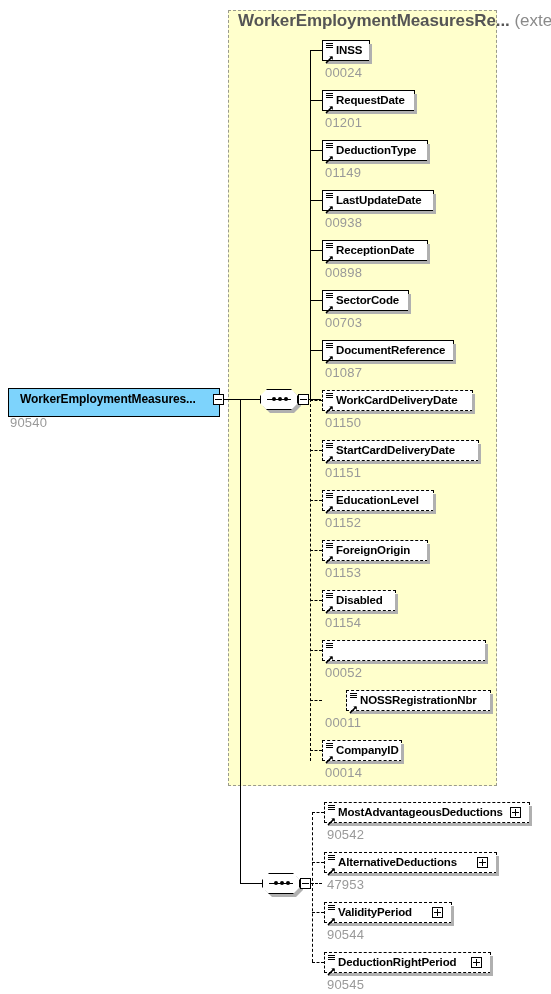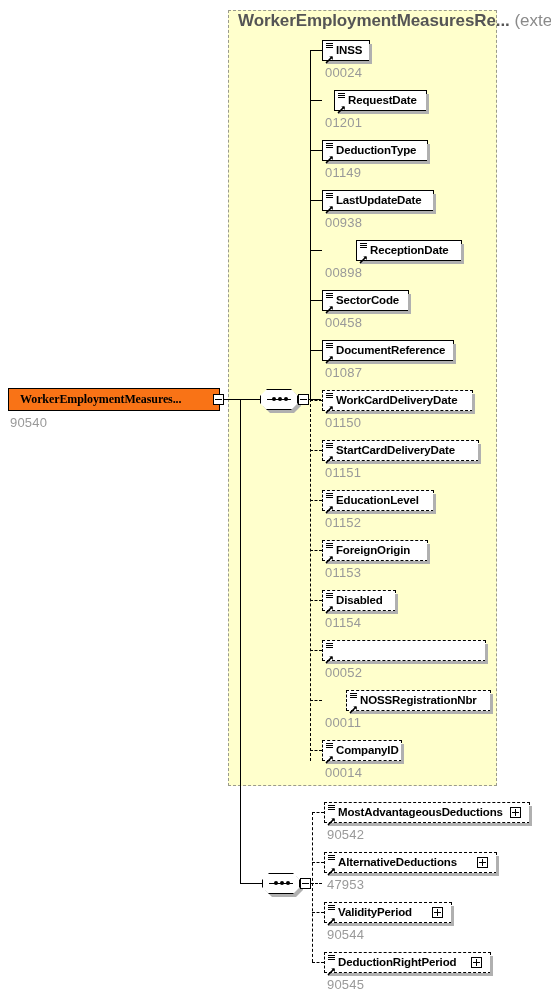--- a/index.html
+++ b/index.html
@@ -184,25 +184,24 @@
     letter-spacing: 0.2px;
     white-space: nowrap;
   }
 
   
   .root-node {
     position: absolute;
     left: 8px;
     top: 388px;
     width: 212px;
-    height: 23px;
+    height: 29px;
     box-sizing: border-box;
-    background: #f97316;
+    background: #7dd3fc;
     border: 1px solid #000000;
-    font-family: Liberation Serif, serif;
   }
   .root-label {
     position: absolute;
     left: 11px;
     top: 0;
     height: 21px;
     line-height: 21px;
     font-size: 12px;
     font-weight: bold;
     color: #000000;
@@ -310,21 +309,21 @@
           <i></i>
         </div>
         <div class="glyph-arrow"><svg width="9" height="9" viewBox="0 0 9 9">
             <path d="M1 8 L7 2" stroke="#000" stroke-width="1.6" fill="none"></path>
             <path d="M7.6 1.3 L8 5 L4.3 1.6 Z" fill="#000"></path>
           </svg></div>
         <span class="node-label">INSS</span>
       </div>
       <div class="node-id" style="left: 325px; top: 65px;">00024</div>
       <div class="line h" style="left: 310px; top: 100px; width: 12px;"></div>
-      <div class="node" style="left: 322px; top: 90px; width: 93px; margin-left: 12px;">
+      <div class="node" style="left: 322px; top: 90px; width: 93px;">
         <div class="shadow-b"></div>
         <div class="shadow-r"></div>
         <div class="glyph-lines">
           <i></i>
           <i></i>
           <i></i>
         </div>
         <div class="glyph-arrow"><svg width="9" height="9" viewBox="0 0 9 9">
             <path d="M1 8 L7 2" stroke="#000" stroke-width="1.6" fill="none"></path>
             <path d="M7.6 1.3 L8 5 L4.3 1.6 Z" fill="#000"></path>
@@ -358,21 +357,21 @@
           <i></i>
         </div>
         <div class="glyph-arrow"><svg width="9" height="9" viewBox="0 0 9 9">
             <path d="M1 8 L7 2" stroke="#000" stroke-width="1.6" fill="none"></path>
             <path d="M7.6 1.3 L8 5 L4.3 1.6 Z" fill="#000"></path>
           </svg></div>
         <span class="node-label">LastUpdateDate</span>
       </div>
       <div class="node-id" style="left: 325px; top: 215px;">00938</div>
       <div class="line h" style="left: 310px; top: 250px; width: 12px;"></div>
-      <div class="node" style="left: 322px; top: 240px; width: 106px; margin-left: 34px;">
+      <div class="node" style="left: 322px; top: 240px; width: 106px;">
         <div class="shadow-b"></div>
         <div class="shadow-r"></div>
         <div class="glyph-lines">
           <i></i>
           <i></i>
           <i></i>
         </div>
         <div class="glyph-arrow"><svg width="9" height="9" viewBox="0 0 9 9">
             <path d="M1 8 L7 2" stroke="#000" stroke-width="1.6" fill="none"></path>
             <path d="M7.6 1.3 L8 5 L4.3 1.6 Z" fill="#000"></path>
@@ -388,21 +387,21 @@
           <i></i>
           <i></i>
           <i></i>
         </div>
         <div class="glyph-arrow"><svg width="9" height="9" viewBox="0 0 9 9">
             <path d="M1 8 L7 2" stroke="#000" stroke-width="1.6" fill="none"></path>
             <path d="M7.6 1.3 L8 5 L4.3 1.6 Z" fill="#000"></path>
           </svg></div>
         <span class="node-label">SectorCode</span>
       </div>
-      <div class="node-id" style="left: 325px; top: 315px;">00458</div>
+      <div class="node-id" style="left: 325px; top: 315px;">00703</div>
       <div class="line h" style="left: 310px; top: 350px; width: 12px;"></div>
       <div class="node" style="left: 322px; top: 340px; width: 132px;">
         <div class="shadow-b"></div>
         <div class="shadow-r"></div>
         <div class="glyph-lines">
           <i></i>
           <i></i>
           <i></i>
         </div>
         <div class="glyph-arrow"><svg width="9" height="9" viewBox="0 0 9 9">

